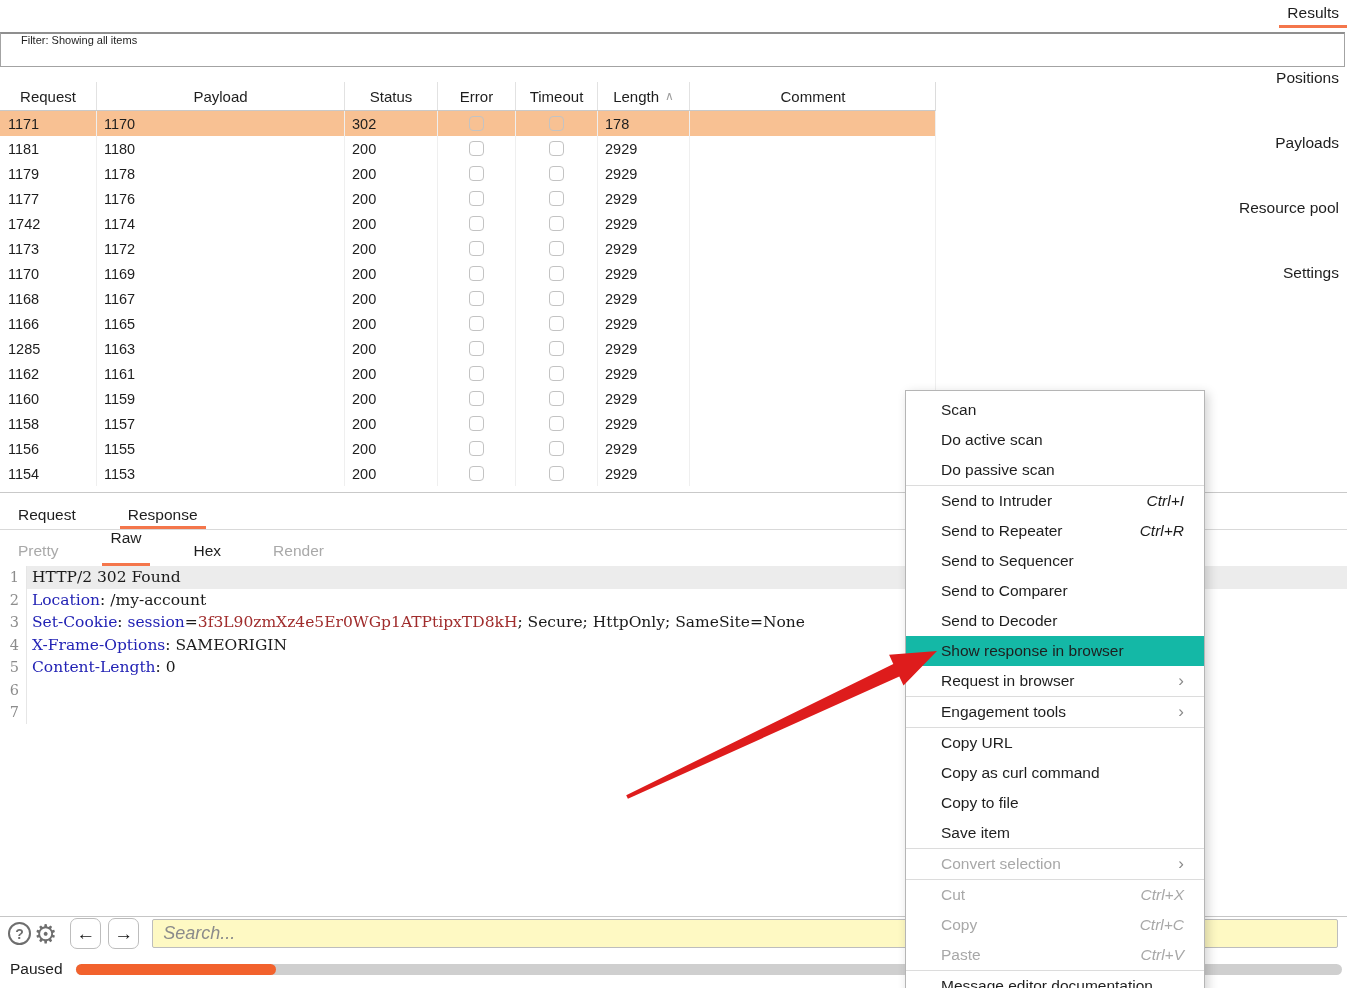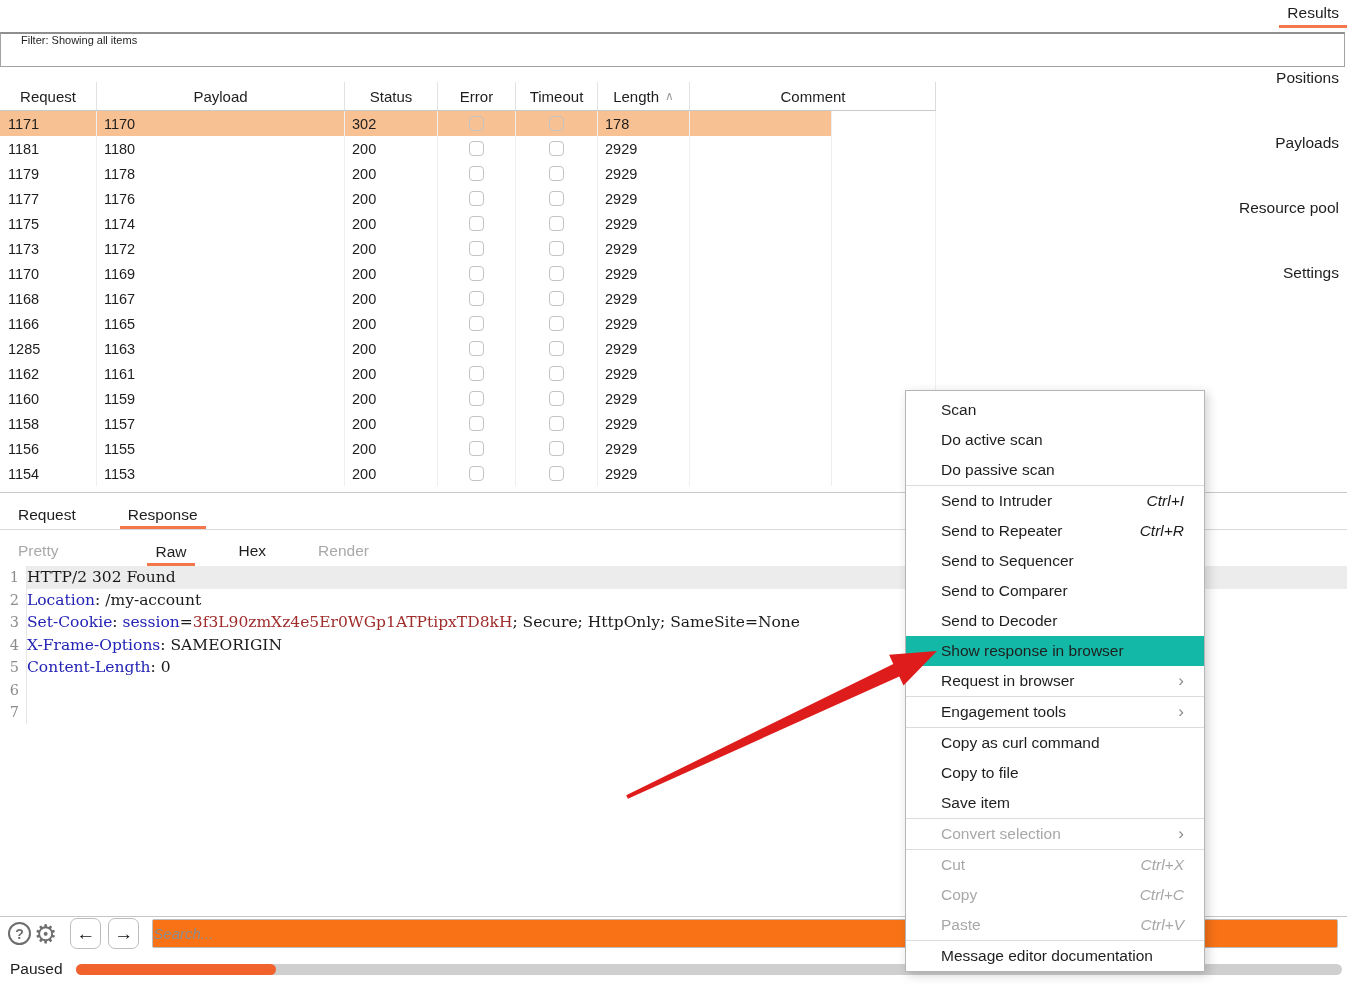--- a/index.html
+++ b/index.html
@@ -21,68 +21,68 @@
     display:flex; padding-left:20px; font-size:11px; background:#fff; }
 
   
   .tgrid { display:grid; grid-template-columns:97px 248px 93px 78px 82px 92px 246px; }
   .table-header { position:absolute; top:82px; left:0; width:936px; height:29px;
     border-bottom:1px solid #c9c9c9; border-right:1px solid #dcdcdc; }
   .th { display:flex; align-items:center; justify-content:center; font-size:15px;
     border-right:1px solid #e2e2e2; }
   .th:last-child { border-right:none; }
   .sort-ico { color:#a0a0a0; margin-left:6px; font-size:12px; }
-  .table-body { position:absolute; top:111px; left:0; width:832px; border-right:1px solid #eee; }
+  .table-body { position:absolute; top:111px; left:0; width:936px; border-right:1px solid #eee; }
   .trow { height:25px; }
   .trow.selected { background:#f8c193; }
   .td { font-size:14.5px; display:flex; align-items:center; padding-left:7px;
     border-right:1px solid #efefef; overflow:hidden; }
   .td.first { padding-left:8px; }
   .td.center { justify-content:center; padding-left:0; }
   .checkbox { width:15px; height:15px; border:1.5px solid #c3c3c3; border-radius:4px; background:transparent; }
 
   
   .msg-tabbar { position:absolute; top:492px; left:0; right:0; height:38px;
     border-top:1px solid #c9c9c9; border-bottom:1px solid #d9d9d9;
     display:flex; align-items:flex-end; padding-left:10px; gap:36px; background:#fff; }
   .msg-tab { font-size:15.5px; padding:6px 8px 5px; }
   .msg-tab.active { padding-bottom:2px; border-bottom:3px solid #f4764b; }
   .view-tabbar { position:absolute; top:531px; left:0; right:0; height:35px;
     display:flex; align-items:flex-end; padding-left:10px; gap:36px; background:#fff; }
   .view-tab { font-size:15.5px; padding:5px 8px 6px; }
-  .view-tab.active { padding-bottom:2px; border-bottom:3px solid #f4764b;margin-left:45px; }
+  .view-tab.active { padding-bottom:16px; border-bottom:3px solid #f4764b; }
   .view-tab.disabled { color:#a9a9a9; }
 
   
   .editor { position:absolute; top:566px; left:0; right:0; height:350px; background:#fff;
     font-family:"DejaVu Serif","Liberation Serif",serif; font-size:15.5px; }
   .eline { display:flex; height:22.5px; align-items:center; }
   .eline.selected { background:#ececec; }
   .eline .num { flex:none; width:27px; height:100%; display:flex; align-items:center;
     justify-content:flex-end; padding-right:7px; color:#8c8c8c; background:#fff;
     border-right:1px solid #e6e6e6; font-size:14.5px; }
-  .eline .content { white-space:pre; }
+  .eline .content { padding-left:5px; white-space:pre; }
   .c-default { color:#1a1a1a; }
   .c-header  { color:#2323b5; }
   .c-value   { color:#a02c2c; }
 
   
   .bottom-bar { position:absolute; top:916px; left:0; right:0; height:34px;
     border-top:1px solid #c6c6c6; display:flex; align-items:center; padding-left:8px; background:#fff; }
   .icon-help { width:23px; height:23px; border:2.5px solid #6e6e6e; border-radius:50%;
     display:flex; align-items:center; justify-content:center; font-weight:bold;
     font-size:14px; color:#6e6e6e; }
   .icon-gear { font-size:26px; color:#6e6e6e; margin-left:3px; line-height:1; }
   .nav-btn { width:31px; height:31px; border:1.5px solid #bdbdbd; border-radius:7px;
     background:#fff; display:flex; align-items:center; justify-content:center;
     font-size:19px; color:#111; margin-left:7px; }
   .nav-btn.first { margin-left:13px; }
   .search-input { margin-left:13px; width:1186px; height:29px; border:1px solid #bdbdbd;
-    border-radius:2px; padding:0 0; font-size:15px; font-style:italic;
-    font-family:"Liberation Sans",sans-serif; color:#333; background:#f97316; }
+    border-radius:2px; padding:0 10px; font-size:18px; font-style:italic;
+    font-family:"Liberation Sans",sans-serif; color:#333; background:#fef9c3; }
   .search-input::placeholder { color:#8b8b8b; font-style:italic; }
 
   
   .status-bar { position:absolute; top:950px; left:0; right:0; height:38px;
     display:flex; align-items:center; padding-left:10px; background:#fff; }
   .status-label { font-size:15.5px; width:57px; }
   .progress-track { margin-left:9px; width:1266px; height:11px; background:#cfcfcf;
     border-radius:6px; position:relative; }
   .progress-fill { position:absolute; left:0; top:0; bottom:0; background:#f2622d; border-radius:6px; }
 
@@ -188,21 +188,21 @@
       <div class="td center">
         <span class="checkbox"></span>
       </div>
       <div class="td center">
         <span class="checkbox"></span>
       </div>
       <div class="td">2929</div>
       <div class="td"></div>
     </div>
     <div class="trow tgrid">
-      <div class="td first">1175</div>
+      <div class="td first">1742</div>
       <div class="td">1174</div>
       <div class="td">200</div>
       <div class="td center">
         <span class="checkbox"></span>
       </div>
       <div class="td center">
         <span class="checkbox"></span>
       </div>
       <div class="td">2929</div>
       <div class="td"></div>
@@ -435,20 +435,23 @@
       <span class="mlabel">Request in browser</span>
       <span class="chevron">›</span>
     </div>
     <div class="menu-sep"></div>
     <div class="menu-item">
       <span class="mlabel">Engagement tools</span>
       <span class="chevron">›</span>
     </div>
     <div class="menu-sep"></div>
     <div class="menu-item">
+      <span class="mlabel">Copy URL</span>
+    </div>
+    <div class="menu-item">
       <span class="mlabel">Copy as curl command</span>
     </div>
     <div class="menu-item">
       <span class="mlabel">Copy to file</span>
     </div>
     <div class="menu-item">
       <span class="mlabel">Save item</span>
     </div>
     <div class="menu-sep"></div>
     <div class="menu-item disabled">

